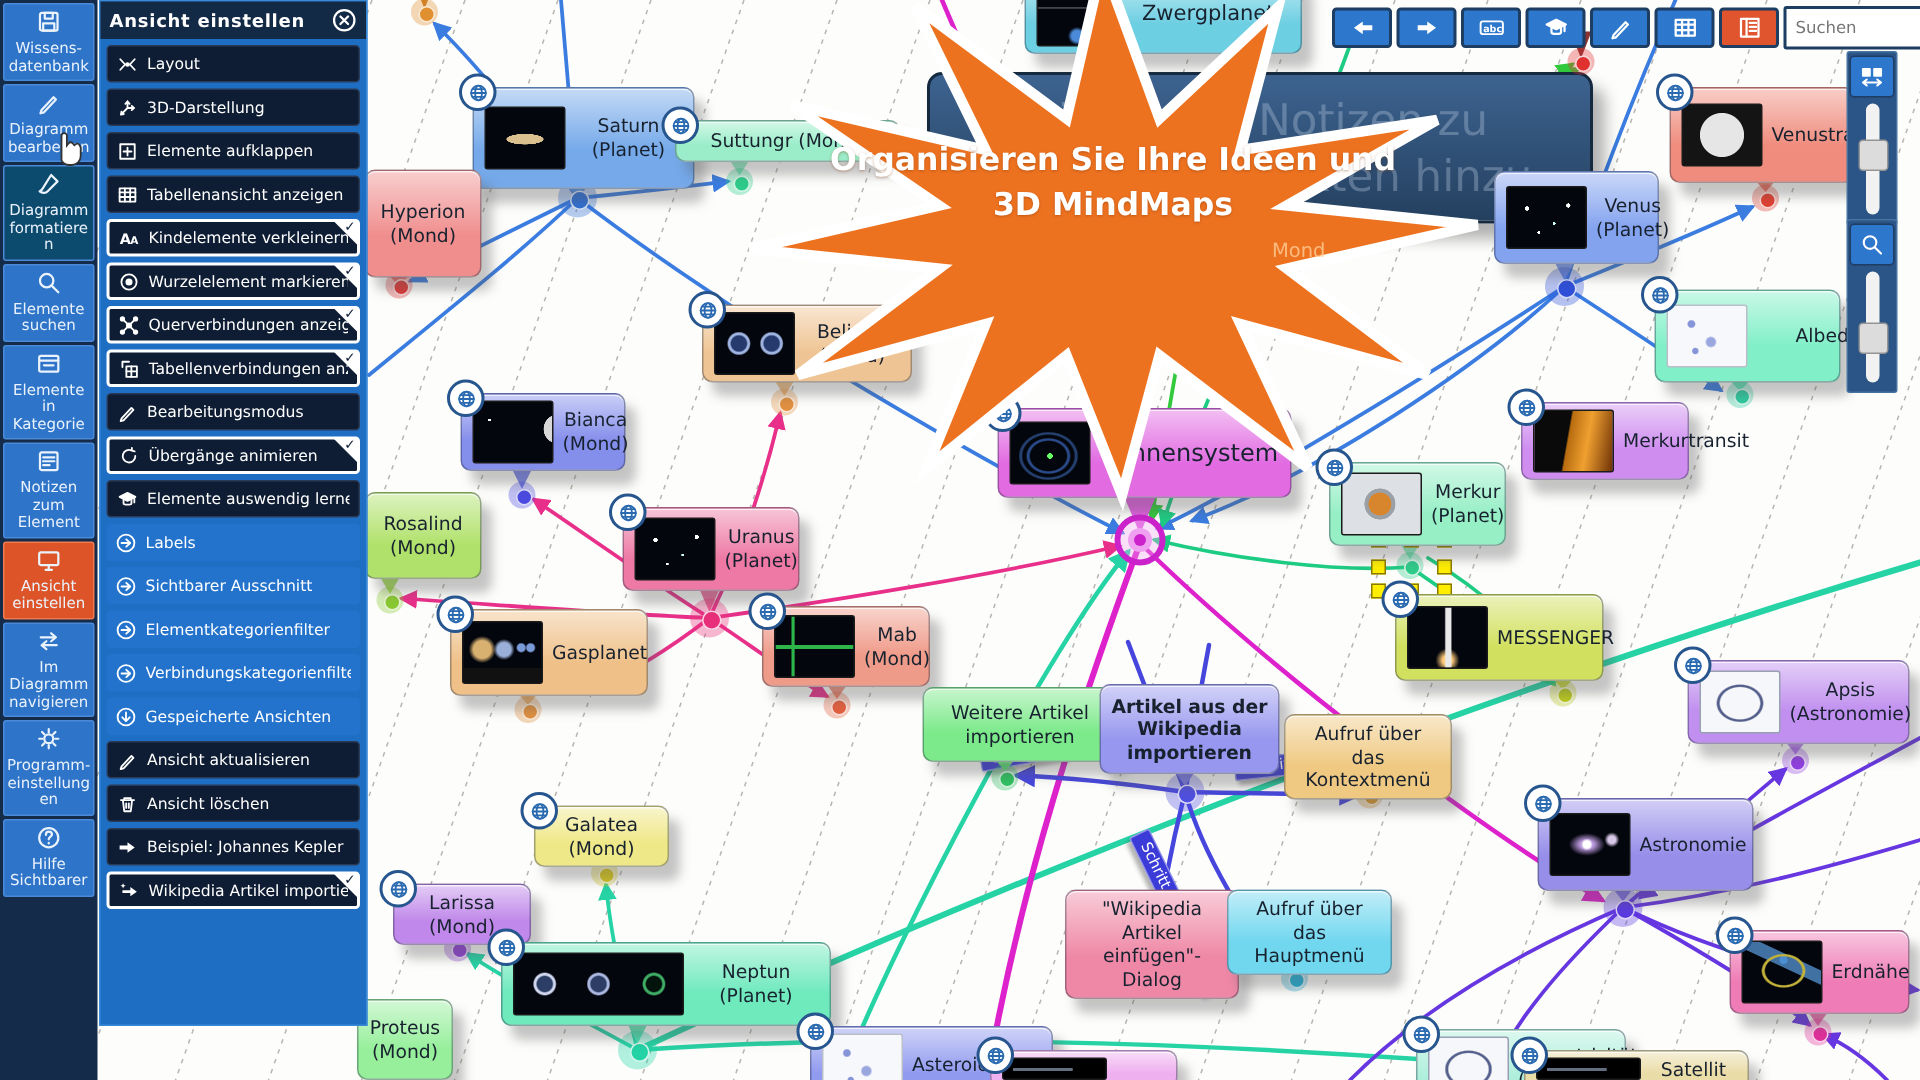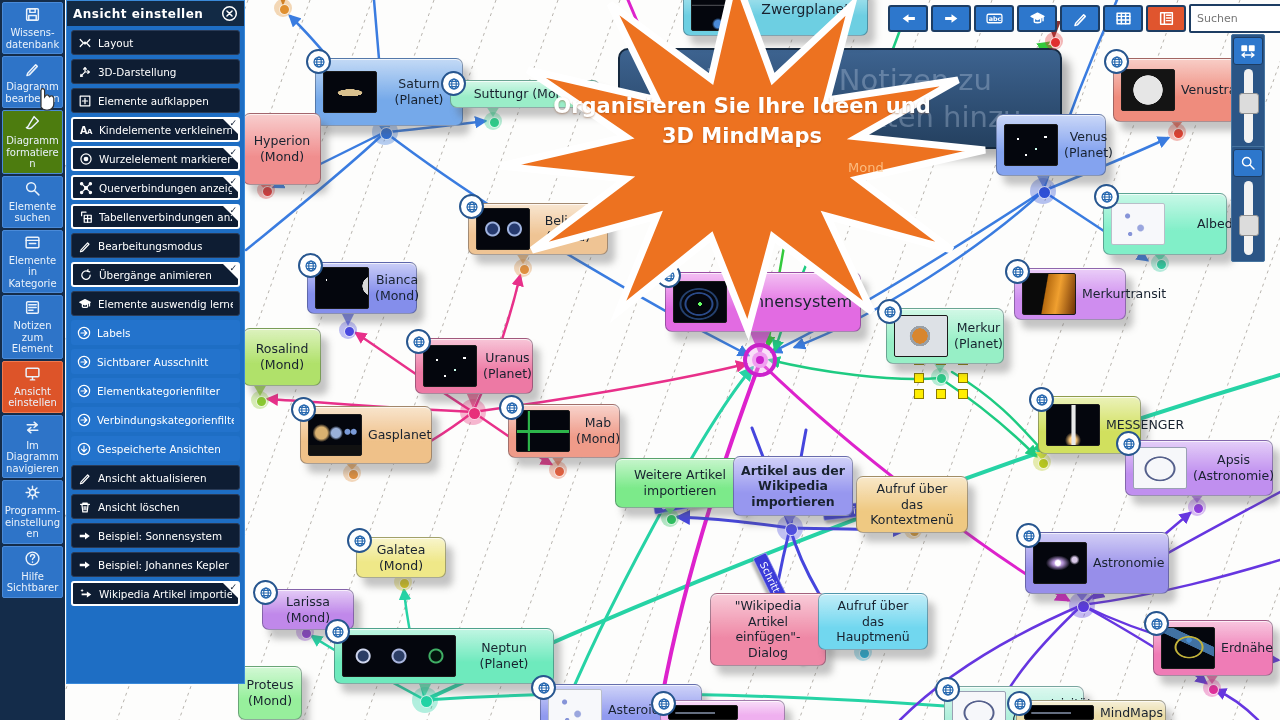--- a/index.html
+++ b/index.html
@@ -87,21 +87,21 @@
   .rbtn{width:28px;height:26px;margin:2px auto;background:#2d77cc;border:1px solid #1d3d63;
     border-radius:3px;color:#fff;display:flex;align-items:center;justify-content:center;}
   .rbtn svg{width:16px;height:16px;}
   .track{position:relative;width:9px;height:74px;background:#f2f2f2;border-radius:5px;margin:4px auto 0;}
   .thumb{position:absolute;left:-5px;width:18px;height:19px;background:#dcdcdc;border:1px solid #949494;border-radius:3px;}
 
   
   #sidebar{position:absolute;left:0;top:0;width:65px;height:720px;background:#142c4a;z-index:80;}
   .sb-tile{margin:2px;padding:3px 1px;border-radius:2px;background:#2e74c8;border:1px solid #4a8ad8;
     text-align:center;color:#eaf2fb;}
-  .sb-tile.hl{background:#4d7c0f;}
+  .sb-tile.hl{background:#0c4a6e;}
   .sb-tile.act{background:#dd5429;border-color:#f07a50;}
   .sb-tile .ic svg{width:17px;height:17px;}
   .sb-label{font-size:10px;line-height:1.15;word-wrap:break-word;}
 
   
   #panel{position:absolute;left:66px;top:0;width:179px;height:684px;background:#1e6ec4;
     border:1px solid #3a8ada;z-index:80;box-sizing:border-box;}
   #phead{height:25px;background:#122a45;color:#fff;font-size:12px;font-weight:bold;
     display:flex;align-items:center;padding:0 6px;letter-spacing:.5px;}
   #phead span.t{flex:1;}
@@ -474,21 +474,21 @@
               <ellipse cx="8" cy="8" rx="2.6" ry="5.6"></ellipse>
               <path d="M2.4 8 H13.6 M3.4 5 H12.6 M3.4 11 H12.6"></path>
             </svg>
           </span>
         </div>
         <div class="pin">
           <div class="tail" style="left: 1035px; top: 452px; border-left: 7px solid transparent; border-right: 7px solid transparent; border-top: 8px solid rgb(206, 222, 82);"></div>
           <div class="halo" style="left: 1033px; top: 453px; width: 18px; height: 18px; background: rgb(184, 200, 32);"></div>
           <div class="dot" style="left: 1037.5px; top: 457.5px; width: 9px; height: 9px; background: rgb(184, 200, 32);"></div>
         </div>
-        <div class="node has-img" style="left: 1038px; top: 396px; width: 103px; min-height: 58px; --c: #cede52;">
+        <div class="node has-img" style="left: 930px; top: 396px; width: 139px; min-height: 58px; --c: #cede52;">
           <span class="nimg img-rocket"></span>
           <span class="nlabel">MESSENGER</span>
           <span class="badge">
             <svg viewBox="0 0 16 16" fill="none" stroke="currentColor" stroke-width="1.4" stroke-linecap="round" stroke-linejoin="round">
               <circle cx="8" cy="8" r="5.6"></circle>
               <ellipse cx="8" cy="8" rx="2.6" ry="5.6"></ellipse>
               <path d="M2.4 8 H13.6 M3.4 5 H12.6 M3.4 11 H12.6"></path>
             </svg>
           </span>
         </div>
@@ -657,21 +657,21 @@
           <span class="badge">
             <svg viewBox="0 0 16 16" fill="none" stroke="currentColor" stroke-width="1.4" stroke-linecap="round" stroke-linejoin="round">
               <circle cx="8" cy="8" r="5.6"></circle>
               <ellipse cx="8" cy="8" rx="2.6" ry="5.6"></ellipse>
               <path d="M2.4 8 H13.6 M3.4 5 H12.6 M3.4 11 H12.6"></path>
             </svg>
           </span>
         </div>
         <div class="node has-img" style="left: 1016px; top: 700px; width: 150px; min-height: 22px; --c: #e8d9a0;">
           <span class="nimg img-darkstrip"></span>
-          <span class="nlabel">MindMaps</span>
+          <span class="nlabel">Satellit</span>
           <span class="badge">
             <svg viewBox="0 0 16 16" fill="none" stroke="currentColor" stroke-width="1.4" stroke-linecap="round" stroke-linejoin="round">
               <circle cx="8" cy="8" r="5.6"></circle>
               <ellipse cx="8" cy="8" rx="2.6" ry="5.6"></ellipse>
               <path d="M2.4 8 H13.6 M3.4 5 H12.6 M3.4 11 H12.6"></path>
             </svg>
           </span>
         </div>
         <div class="spin">
           <div style="position:absolute;left:276px;top:-12px;width:0;height:0;border-left:7px solid transparent;border-right:7px solid transparent;border-top:18px solid #c87820"></div>
@@ -845,20 +845,29 @@
         </div>
         <div class="p-row item">
           <span class="ic">
             <svg viewBox="0 0 16 16" fill="none" stroke="currentColor" stroke-width="1.4" stroke-linecap="round" stroke-linejoin="round">
               <rect x="2.5" y="2.5" width="11" height="11"></rect>
               <path d="M8 5 V11 M5 8 H11"></path>
             </svg>
           </span>
           <span class="p-label">Elemente aufklappen</span>
         </div>
+        <div class="p-row item">
+          <span class="ic">
+            <svg viewBox="0 0 16 16" fill="none" stroke="currentColor" stroke-width="1.4" stroke-linecap="round" stroke-linejoin="round">
+              <rect x="2" y="3" width="12" height="10"></rect>
+              <path d="M2 6 H14 M2 9.5 H14 M6 3 V13 M10 3 V13"></path>
+            </svg>
+          </span>
+          <span class="p-label">Tabellenansicht anzeigen</span>
+        </div>
         <div class="p-row item checked">
           <span class="ic">
             <svg viewBox="0 0 16 16">
               <text x="1" y="12" font-size="11" font-weight="bold" fill="currentColor">A</text>
               <text x="9" y="12" font-size="8" font-weight="bold" fill="currentColor">A</text>
             </svg>
           </span>
           <span class="p-label">Kindelemente verkleinern</span>
           <span class="corner"></span>
           <span class="cmark">✓</span>
@@ -987,28 +996,20 @@
             </svg>
           </span>
           <span class="p-label">Ansicht löschen</span>
         </div>
         <div class="p-row item">
           <span class="ic">
             <svg viewBox="0 0 16 16">
               <path d="M2 6.5 H8 V4 L13.5 8 L8 12 V9.5 H2 Z" fill="currentColor"></path>
             </svg>
           </span>
-          <span class="p-label">Beispiel: Sonnensystem</span>
-        </div>
-        <div class="p-row item">
-          <span class="ic">
-            <svg viewBox="0 0 16 16">
-              <path d="M2 6.5 H8 V4 L13.5 8 L8 12 V9.5 H2 Z" fill="currentColor"></path>
-            </svg>
-          </span>
           <span class="p-label">Beispiel: Johannes Kepler</span>
         </div>
         <div class="p-row item checked">
           <span class="ic">
             <svg viewBox="0 0 16 16">
               <path d="M3 7.5 H9 V5 L14 8.5 L9 12 V9.5 H3 Z" fill="currentColor"></path>
               <path d="M3.5 2 l0.6 1.4 L5.5 4 l-1.4 0.6 L3.5 6 l-0.6-1.4 L1.5 4 l1.4-0.6 Z" fill="currentColor"></path>
             </svg>
           </span>
           <span class="p-label">Wikipedia Artikel importieren</span>

